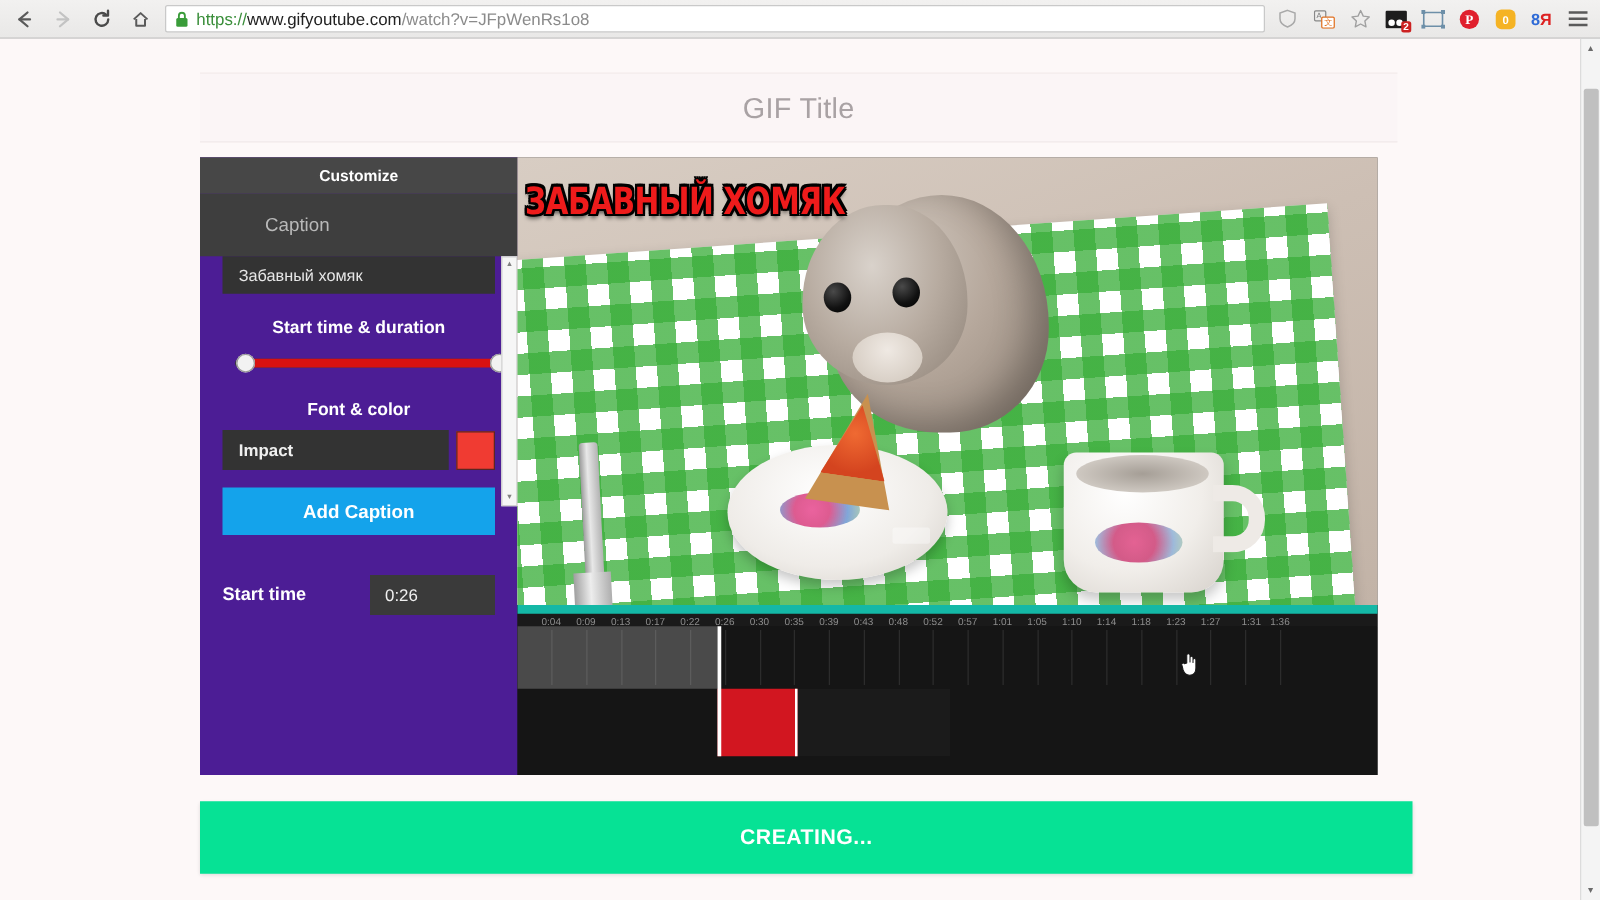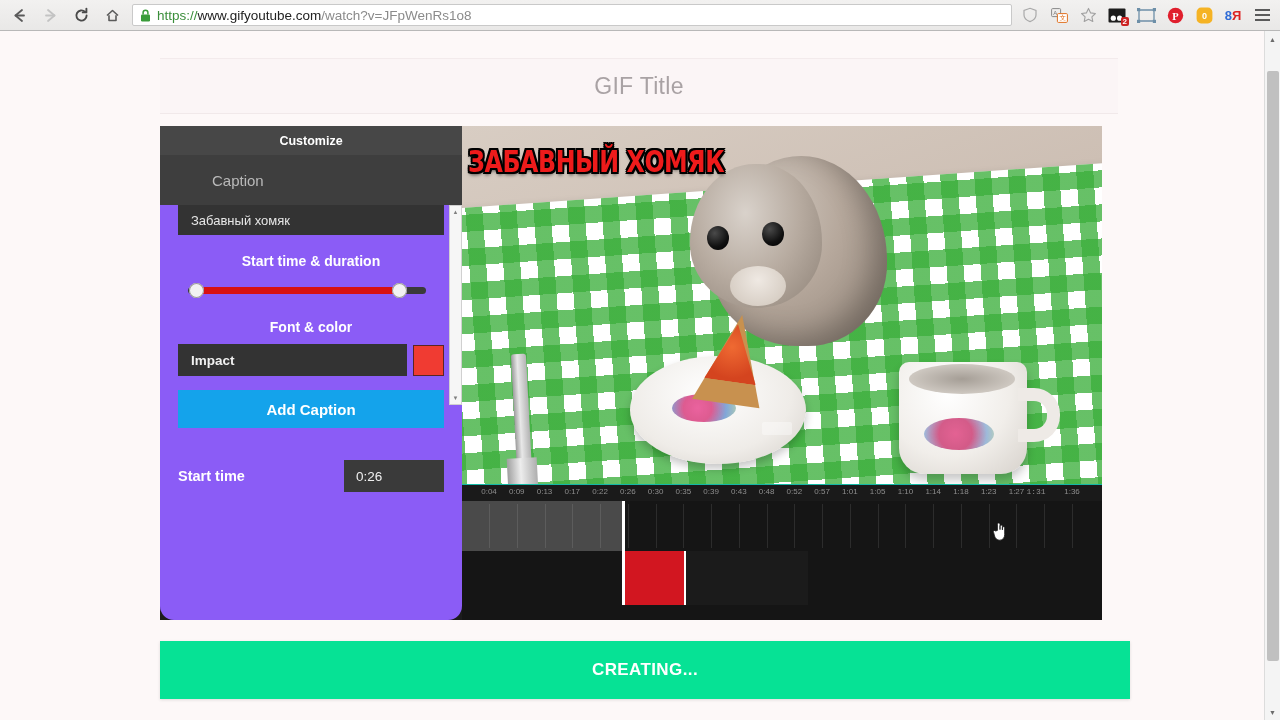--- a/index.html
+++ b/index.html
@@ -80,21 +80,21 @@
   }
   #gif-title-text { color: #a9a2a4; font-size: 23px; letter-spacing: .3px; }
 
   
   #editor {
     position: absolute; left: 160px; top: 95px; width: 942px; height: 494px;
     background: #1c1c1c; display: flex;
   }
 
   
-  #sidebar { width: 302px; background: #8b5cf6; position: relative; border-radius: 14px; }
+  #sidebar { width: 254px; background: #4c1d95; position: relative; }
   #tab-customize {
     height: 29px; background: #474747; color: #fff;
     font-size: 12.5px; font-weight: bold;
     display: flex; align-items: center; justify-content: center;
     cursor: pointer;
   }
   #tab-caption {
     height: 50px; background: #3e3e3e; color: #b9b9b9;
     font-size: 15px; display: flex; align-items: center;
     padding-left: 52px; cursor: pointer;
@@ -279,21 +279,21 @@
       -2px -2px 0 #000, 2px -2px 0 #000, -2px 2px 0 #000, 2px 2px 0 #000,
       0 -2px 0 #000, 0 2px 0 #000, -2px 0 0 #000, 2px 0 0 #000,
       0 3px 4px rgba(0,0,0,.6);
     white-space: nowrap;
     transform: scaleX(.88); transform-origin: left center;
   }
 
   
   #ruler {
     height: 17px; background: #1a1a1a; position: relative;
-    border-top: 1px solid #14b8a6;
+    border-top: 7px solid #14b8a6;
   }
   .ruler-tick {
     position: absolute; top: 2px; color: #8d8d8d; font-size: 8px;
     transform: translateX(-50%); white-space: nowrap;
   }
   #timeline { flex: 1; background: #151515; position: relative; }
   #timeline-dim {
     position: absolute; left: 0; top: 0; width: 160px; height: 50px;
     background: #4a4a4a;
   }
@@ -515,21 +515,21 @@
           <span class="ruler-tick" style="left: 304.619px;">0:48</span>
           <span class="ruler-tick" style="left: 332.381px;">0:52</span>
           <span class="ruler-tick" style="left: 360.143px;">0:57</span>
           <span class="ruler-tick" style="left: 387.905px;">1:01</span>
           <span class="ruler-tick" style="left: 415.667px;">1:05</span>
           <span class="ruler-tick" style="left: 443.429px;">1:10</span>
           <span class="ruler-tick" style="left: 471.19px;">1:14</span>
           <span class="ruler-tick" style="left: 498.952px;">1:18</span>
           <span class="ruler-tick" style="left: 526.714px;">1:23</span>
           <span class="ruler-tick" style="left: 554.476px;">1:27</span>
-          <span class="ruler-tick" style="left: 574px; font-family: Liberation Mono, monospace;">1:31</span>
+          <span class="ruler-tick" style="left: 587px;">1:31</span>
           <span class="ruler-tick" style="left: 610px;">1:36</span>
         </div>
 
       <div id="timeline">
         <div id="timeline-dim"></div>
         <div id="selection-track"></div>
         <div id="selection"></div>
         <div id="playhead"></div>
         <svg id="cursor" viewBox="0 0 14 20">
           <path d="M4.4 9.4 V3.2 a1.3 1.3 0 0 1 2.6 0 V8.6 V5.2 a1.2 1.2 0 0 1 2.4 0 V8.9 V6.6 a1.2 1.2 0 0 1 2.3 0 V13.4 c0 3.4 -2 5.8 -5 5.8 c-2.6 0 -4.3 -1.6 -5.2 -4.2 L0.6 11.4 a1.2 1.2 0 0 1 2 -1.4 Z" fill="#fff" stroke="#1a1a1a" stroke-width="0.85" stroke-linejoin="round"></path>

